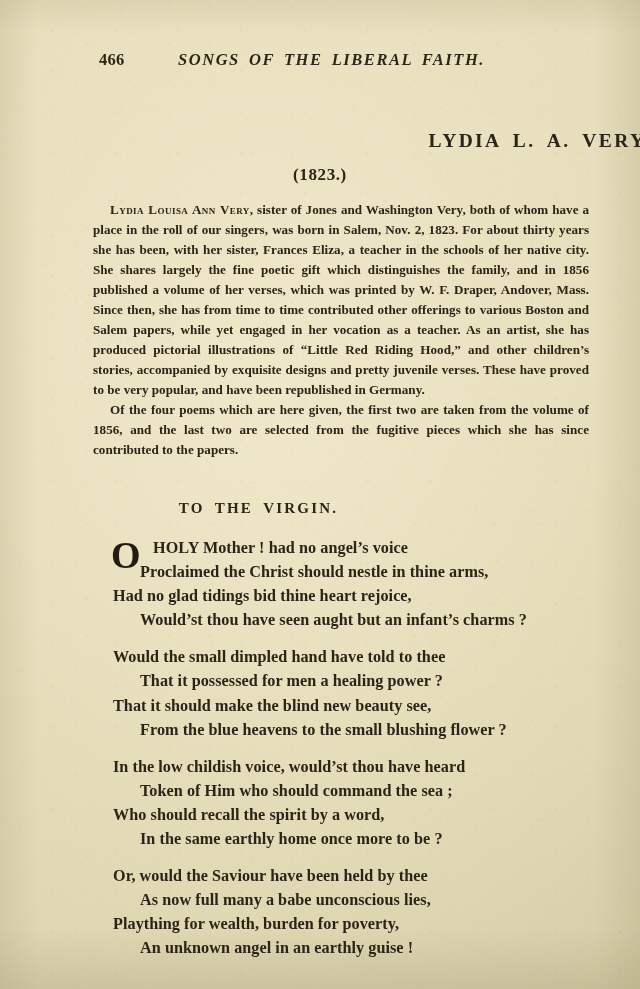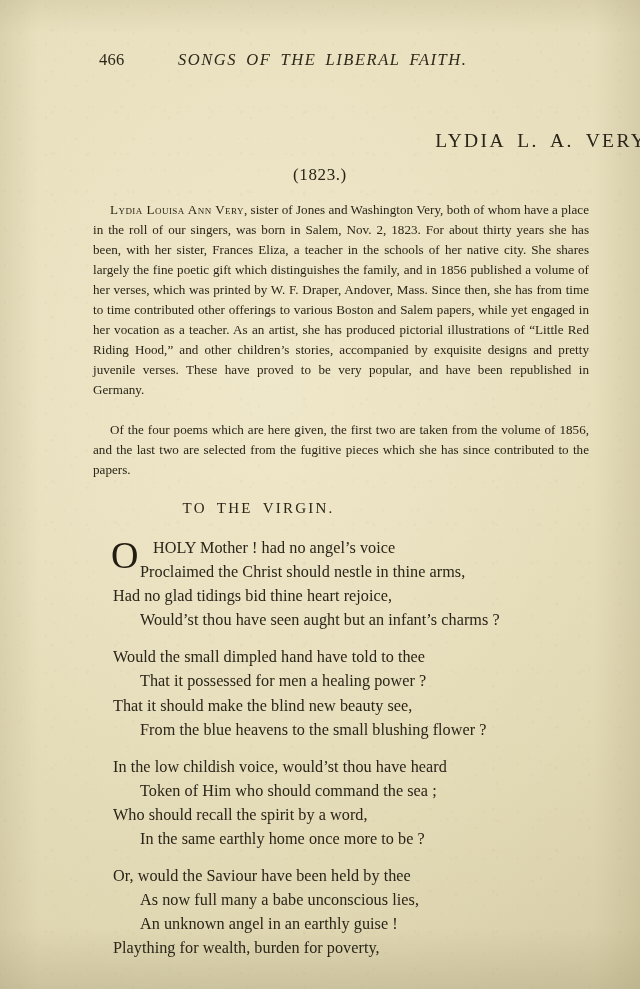--- a/index.html
+++ b/index.html
@@ -20,20 +20,21 @@
     position: relative;
     width: 640px;
     height: 989px;
     background:
       radial-gradient(ellipse 130% 110% at 42% 38%,
                       rgba(240,232,202,0.95) 0%,
                       rgba(232,223,188,0.55) 42%,
                       rgba(214,205,166,0.30) 72%,
                       rgba(196,188,150,0.42) 100%),
       linear-gradient(160deg, #e9e1c1 0%, #e5ddbd 45%, #ddd4b0 78%, #d4cba6 100%);
+    font-weight: bold;
   }
   #grain {
     position: absolute;
     inset: 0;
     pointer-events: none;
     opacity: 0.40;
     background-image:
       radial-gradient(circle at 12% 18%, rgba(150,138,100,0.13) 0 1.1px, transparent 1.6px),
       radial-gradient(circle at 34% 62%, rgba(150,138,100,0.11) 0 1.3px, transparent 1.8px),
       radial-gradient(circle at 68% 27%, rgba(160,148,110,0.12) 0 1.0px, transparent 1.5px),
@@ -121,21 +122,21 @@
   .bio p {
     margin: 0;
     font-size: 13.1px;
     line-height: 20px;
     text-align: justify;
     text-indent: 17px;
     letter-spacing: 0.02px;
     color: #2b2418;
     hyphens: manual;
   }
-  .bio p.last { text-indent: 17px; margin-top: 20px; }
+  .bio p.last { text-indent: 17px; }
   .smallcaps {
     font-variant: small-caps;
     letter-spacing: 0.45px;
   }
 
   
   .poem-title {
     position: absolute;
     left: 0;
     top: 500px;
@@ -221,20 +222,20 @@
       <div class="stanza">
         <div class="line">In the low childish voice, would’st thou have heard</div>
         <div class="line indent">Token of Him who should command the sea ;</div>
         <div class="line">Who should recall the spirit by a word,</div>
         <div class="line indent">In the same earthly home once more to be ?</div>
       </div>
 
       <div class="stanza">
         <div class="line">Or, would the Saviour have been held by thee</div>
         <div class="line indent">As now full many a babe unconscious lies,</div>
+        <div class="line">Plaything for wealth, burden for poverty,</div>
         <div class="line indent">An unknown angel in an earthly guise !</div>
-        <div class="line">Plaything for wealth, burden for poverty,</div>
       </div>
 
     </div>
 
   </div>
 </div>
 
 </body></html>

